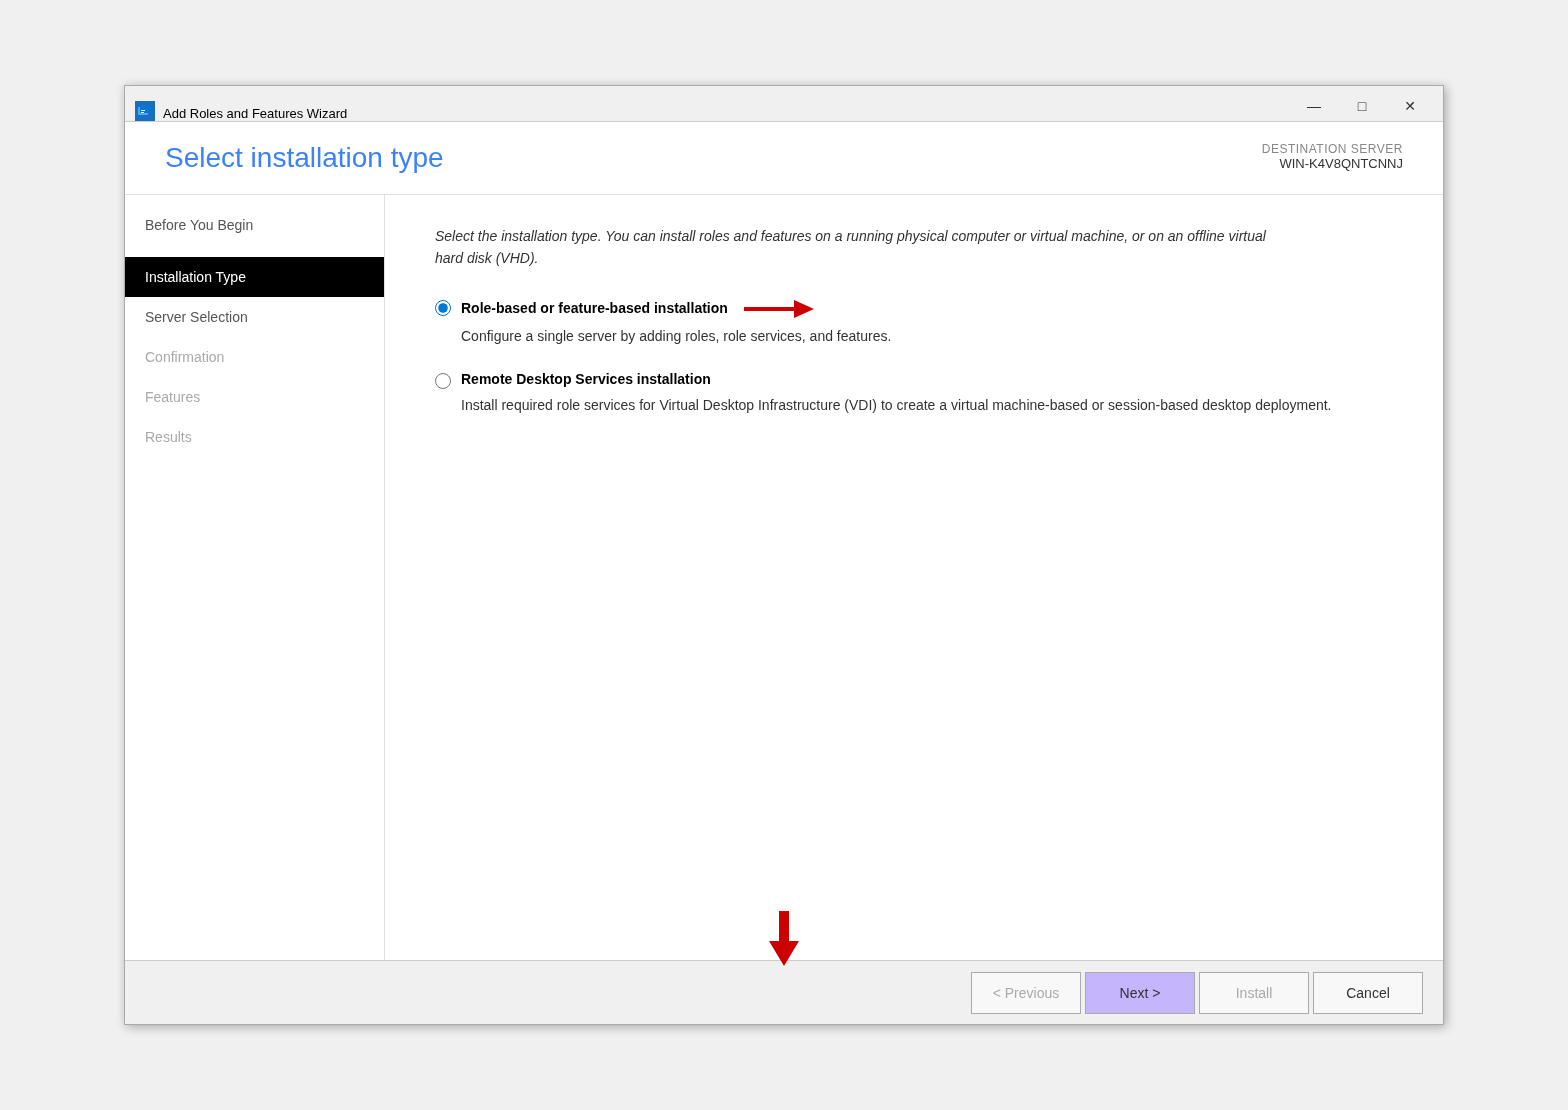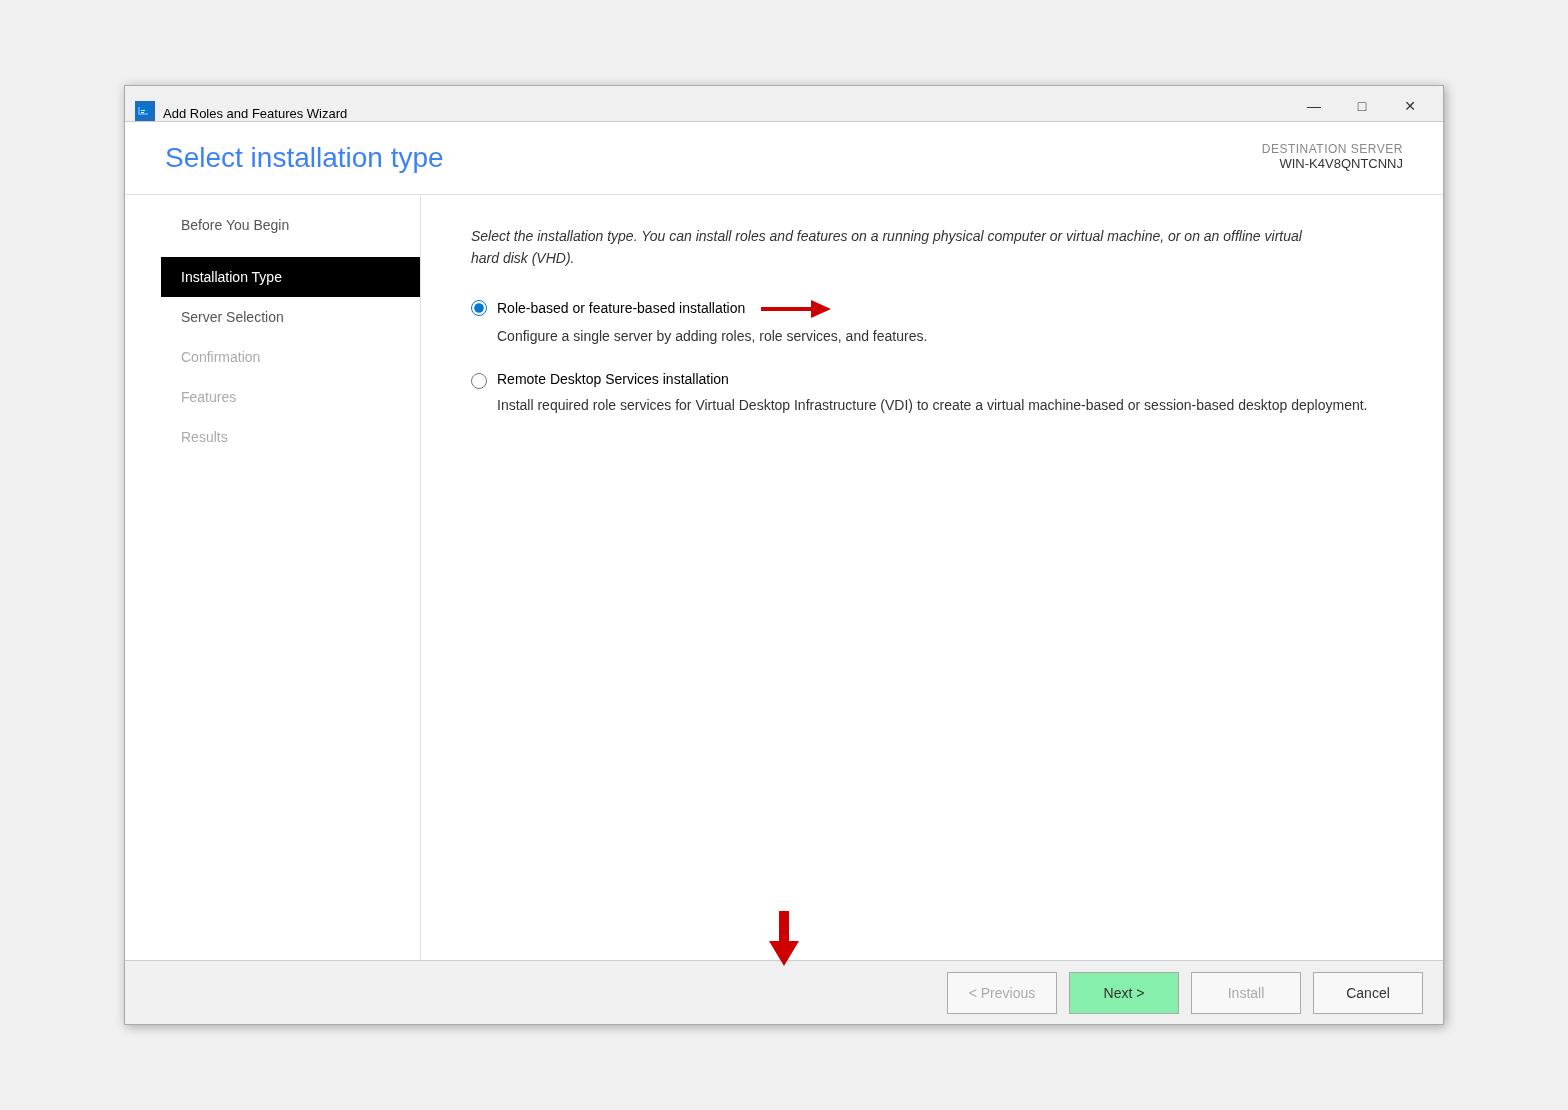--- a/index.html
+++ b/index.html
@@ -91,21 +91,20 @@
     .destination-server .server-name {
       font-size: 13px;
       color: #333;
       font-weight: 500;
     }
 
     .content-area {
       display: flex;
       flex: 1;
       overflow: hidden;
-      padding-left: 36px;
     }
 
     .sidebar {
       width: 260px;
       background: #fff;
       border-right: 1px solid #e0e0e0;
       padding-top: 10px;
       flex-shrink: 0;
     }
     .sidebar-item {
@@ -150,21 +149,21 @@
       margin-top: 2px;
       margin-right: 10px;
       width: 16px;
       height: 16px;
       flex-shrink: 0;
       cursor: pointer;
       accent-color: #0078d4;
     }
     .option-title {
       font-size: 14px;
-      font-weight: 400;
+      font-weight: 700;
       color: #000;
     }
     .option-desc {
       font-size: 14px;
       color: #333;
       margin-left: 26px;
       line-height: 1.5;
     }
 
     .arrow-right {
@@ -177,37 +176,37 @@
     }
 
     .footer-bar {
       background: #f0f0f0;
       border-top: 1px solid #ccc;
       height: 64px;
       display: flex;
       align-items: center;
       justify-content: flex-end;
       padding: 0 20px;
-      gap: 12px;
+      gap: 4px;
       flex-shrink: 0;
       position: relative;
     }
     .footer-btn {
       min-width: 110px;
       height: 42px;
       border: 1px solid #aaa;
       background: #f8f8f8;
       font-size: 14px;
       cursor: pointer;
       padding: 0 18px;
       color: #333;
     }
     .footer-btn:disabled { color: #aaa; cursor: default; }
     .footer-btn.next-btn {
-      background: #86efac;
+      background: #c4b5fd;
       color: #333;
     }
 
     .down-arrow-indicator {
       position: absolute;
       left: 50%;
       transform: translateX(-50%);
       top: -50px;
     }
     .down-arrow-indicator svg {

